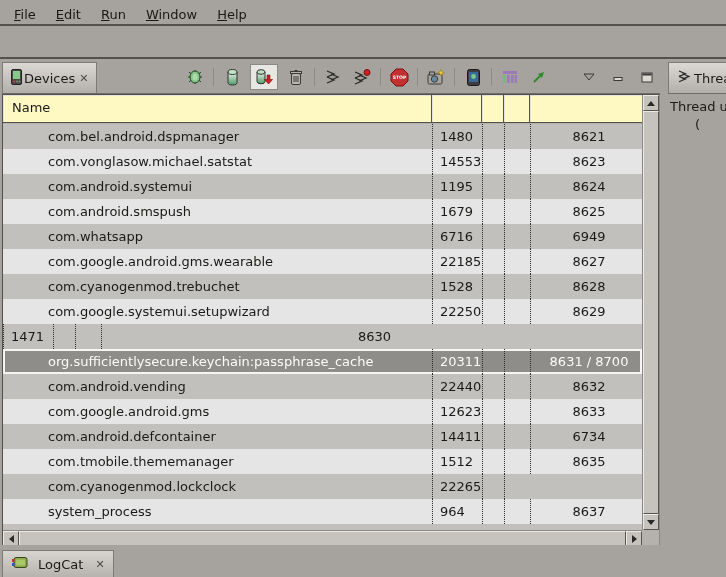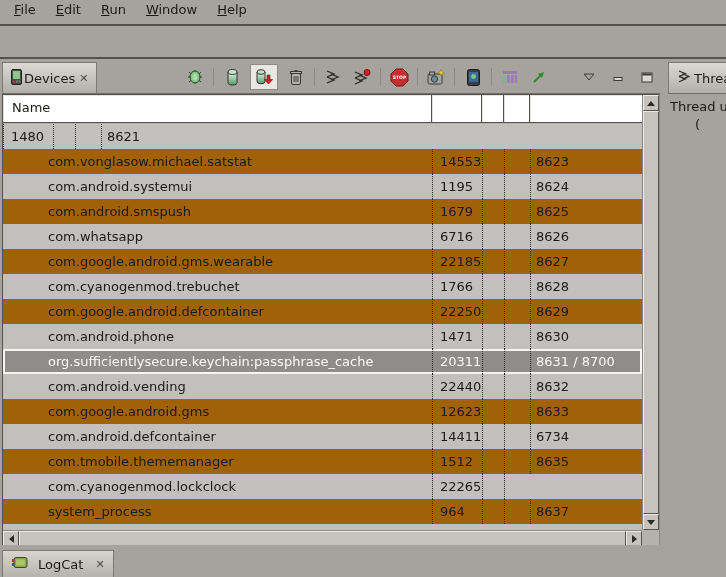--- a/index.html
+++ b/index.html
@@ -2,21 +2,21 @@
 <html><head>
 <meta charset="utf-8">
 <style>
   html,body{margin:0;padding:0;}
   body{width:726px;height:577px;overflow:hidden;background:#a6a29d;
        font-family:"DejaVu Sans","Liberation Sans",sans-serif;font-size:13px;color:#1a1a18;}
   .screen{position:relative;width:726px;height:577px;overflow:hidden;}
 
   
   .menubar{position:absolute;top:0;left:0;width:726px;height:26px;box-sizing:border-box;
-           border-bottom:2px solid #53514d;display:flex;align-items:flex-start;padding-left:4px;}
+           border-bottom:2px solid #53514d;display:flex;align-items:flex-end;padding-left:4px;}
   .menu-item{padding:2px 10px;cursor:default;}
   .toolbar-strip{position:absolute;top:28px;left:0;width:726px;height:31px;box-sizing:border-box;
                  border-bottom:2px solid #53514d;background:#a6a29d;}
 
   
   .tabbar{position:absolute;top:0;left:0;right:0;height:33px;border-bottom:1px solid #6f6d69;box-sizing:border-box;}
   .ctab{position:absolute;left:0;top:1px;height:31px;display:flex;align-items:center;gap:2px;
         padding:0 8px;background:linear-gradient(#dcd9d4,#b2afaa);
         border:1px solid #7c7a76;border-bottom:none;box-sizing:border-box;white-space:nowrap;}
   .close{font-size:11px;color:#4e4c48;margin-left:2px;line-height:1;}
@@ -25,41 +25,41 @@
   .devices-view{position:absolute;left:2px;top:61px;width:658px;height:484px;}
   .view-toolbar{position:absolute;right:2px;top:0;height:32px;display:flex;align-items:center;gap:7px;}
   .tbtn{height:24px;min-width:20px;display:flex;align-items:center;justify-content:center;padding:0 1px;}
   .tbtn.pressed{background:#e9e7e3;border:1px solid #8c8a86;padding:0 3px;}
   .tsep{width:1px;height:18px;background:#8c8a86;}
   .wide-gap{width:14px;}
 
   
   .table{position:absolute;left:0;top:33px;width:656px;height:451px;background:#b5b2ad;
          border:1px solid #53514d;border-right-color:#8a8884;border-bottom-color:#8a8884;box-sizing:content-box;}
-  .thead{position:absolute;top:0;left:0;right:17px;height:28px;display:flex;background:#ffffff;
+  .thead{position:absolute;top:0;left:0;right:17px;height:28px;display:flex;background:#fef9c3;
          border-bottom:1px solid #53514d;box-sizing:border-box;}
   .th{box-sizing:border-box;line-height:26px;padding-left:9px;border-right:1px solid #53514d;
       box-shadow:inset 1px 1px 0 #e4e2de;overflow:hidden;white-space:nowrap;}
   .th.c-name{width:429px;}
   .th.c-pid{width:50px;}
   .th.c-n1{width:22px;}
   .th.c-n2{width:26px;}
   .th.c-port{flex:1;border-right:none;}
 
   .tbody{position:absolute;top:29px;left:0;right:17px;bottom:16px;overflow:hidden;background:#c2c0bd;}
   .tr{height:25px;display:flex;}
   .tr.odd{background:#c2c0bd;}
-  .tr.even{background:#a16207;}
+  .tr.even{background:#e5e5e5;}
   .tr.selected{background:#8f8d8a;color:#fbfbfa;box-shadow:inset 0 0 0 2px #f6f5f3;}
   .td{box-sizing:border-box;line-height:25px;white-space:nowrap;overflow:hidden;}
   .td.name{width:429px;padding-left:45px;}
   .td.pid{width:50px;border-left:1px dotted #2c2c2a;padding-left:7px;}
   .td.c1{width:22px;border-left:1px dotted #2c2c2a;}
   .td.c2{width:26px;border-left:1px dotted #2c2c2a;}
-  .td.port{flex:1;border-left:1px dotted #2c2c2a;padding-left:5px;}
+  .td.port{flex:1;border-left:1px dotted #2c2c2a;padding-left:5px;text-align:center;}
 
   
   .vscroll{position:absolute;top:0;right:0;width:17px;bottom:16px;background:#b5b2ad;border-left:1px solid #8a8884;box-sizing:border-box;}
   .hscroll{position:absolute;left:0;right:17px;bottom:0;height:16px;background:#b5b2ad;border-top:1px solid #8a8884;box-sizing:border-box;}
   .sbtn{position:absolute;background:#c6c3be;border:1px solid;border-color:#eceae6 #56544f #56544f #eceae6;
         box-sizing:border-box;display:flex;align-items:center;justify-content:center;}
   .sbtn.up{top:0;left:0;width:16px;height:16px;}
   .sbtn.down{bottom:0;left:0;width:16px;height:16px;}
   .sbtn.left{left:0;top:0;width:16px;height:15px;}
   .sbtn.right{right:0;top:0;width:16px;height:15px;}
@@ -250,20 +250,21 @@
       <div class="thead">
         <span class="th c-name">Name</span>
         <span class="th c-pid"></span>
         <span class="th c-n1"></span>
         <span class="th c-n2"></span>
         <span class="th c-port"></span>
       </div>
 
       <div class="tbody">
           <div class="tr odd">
+    <span class="td name">com.bel.android.dspmanager</span>
     <span class="td pid">1480</span>
     <span class="td c1"></span>
     <span class="td c2"></span>
     <span class="td port">8621</span>
   </div>
           <div class="tr even">
     <span class="td name">com.vonglasow.michael.satstat</span>
     <span class="td pid">14553</span>
     <span class="td c1"></span>
     <span class="td c2"></span>
@@ -281,45 +282,44 @@
     <span class="td pid">1679</span>
     <span class="td c1"></span>
     <span class="td c2"></span>
     <span class="td port">8625</span>
   </div>
           <div class="tr odd">
     <span class="td name">com.whatsapp</span>
     <span class="td pid">6716</span>
     <span class="td c1"></span>
     <span class="td c2"></span>
-    <span class="td port">8626</span>
+    <span class="td port">6949</span>
   </div>
           <div class="tr even">
     <span class="td name">com.google.android.gms.wearable</span>
     <span class="td pid">22185</span>
     <span class="td c1"></span>
     <span class="td c2"></span>
     <span class="td port">8627</span>
   </div>
           <div class="tr odd">
     <span class="td name">com.cyanogenmod.trebuchet</span>
-    <span class="td pid">1766</span>
+    <span class="td pid">1528</span>
     <span class="td c1"></span>
     <span class="td c2"></span>
     <span class="td port">8628</span>
   </div>
           <div class="tr even">
-    <span class="td name">com.google.android.defcontainer</span>
+    <span class="td name">com.google.systemui.setupwizard</span>
     <span class="td pid">22250</span>
     <span class="td c1"></span>
     <span class="td c2"></span>
     <span class="td port">8629</span>
   </div>
           <div class="tr odd">
-    <span class="td name">com.android.phone</span>
     <span class="td pid">1471</span>
     <span class="td c1"></span>
     <span class="td c2"></span>
     <span class="td port">8630</span>
   </div>
           <div class="tr even selected">
     <span class="td name">org.sufficientlysecure.keychain:passphrase_cache</span>
     <span class="td pid">20311</span>
     <span class="td c1"></span>
     <span class="td c2"></span>

